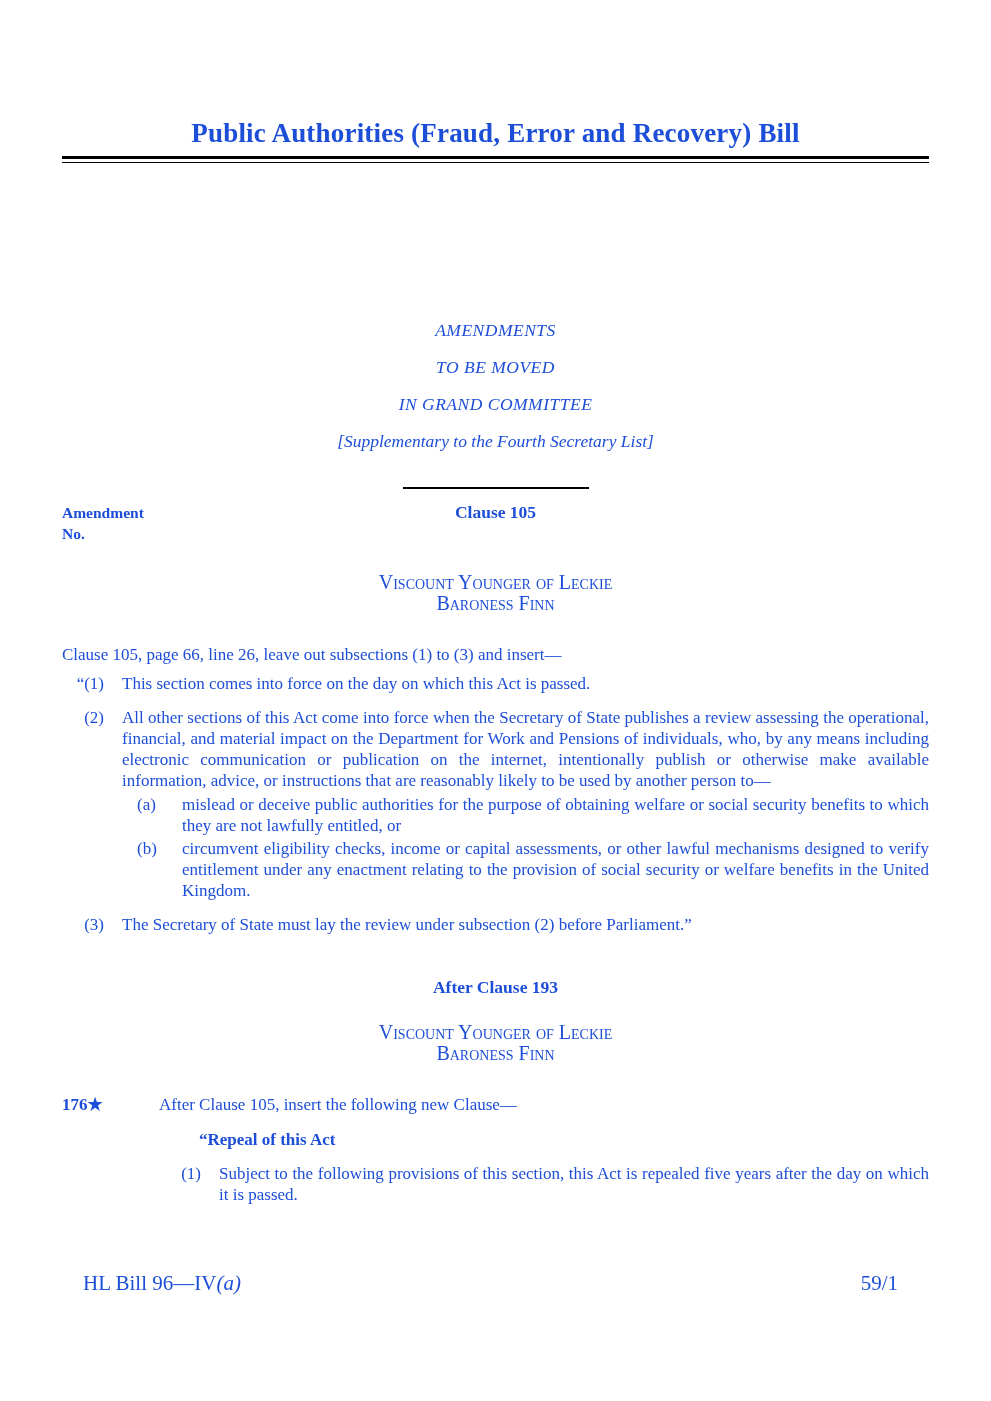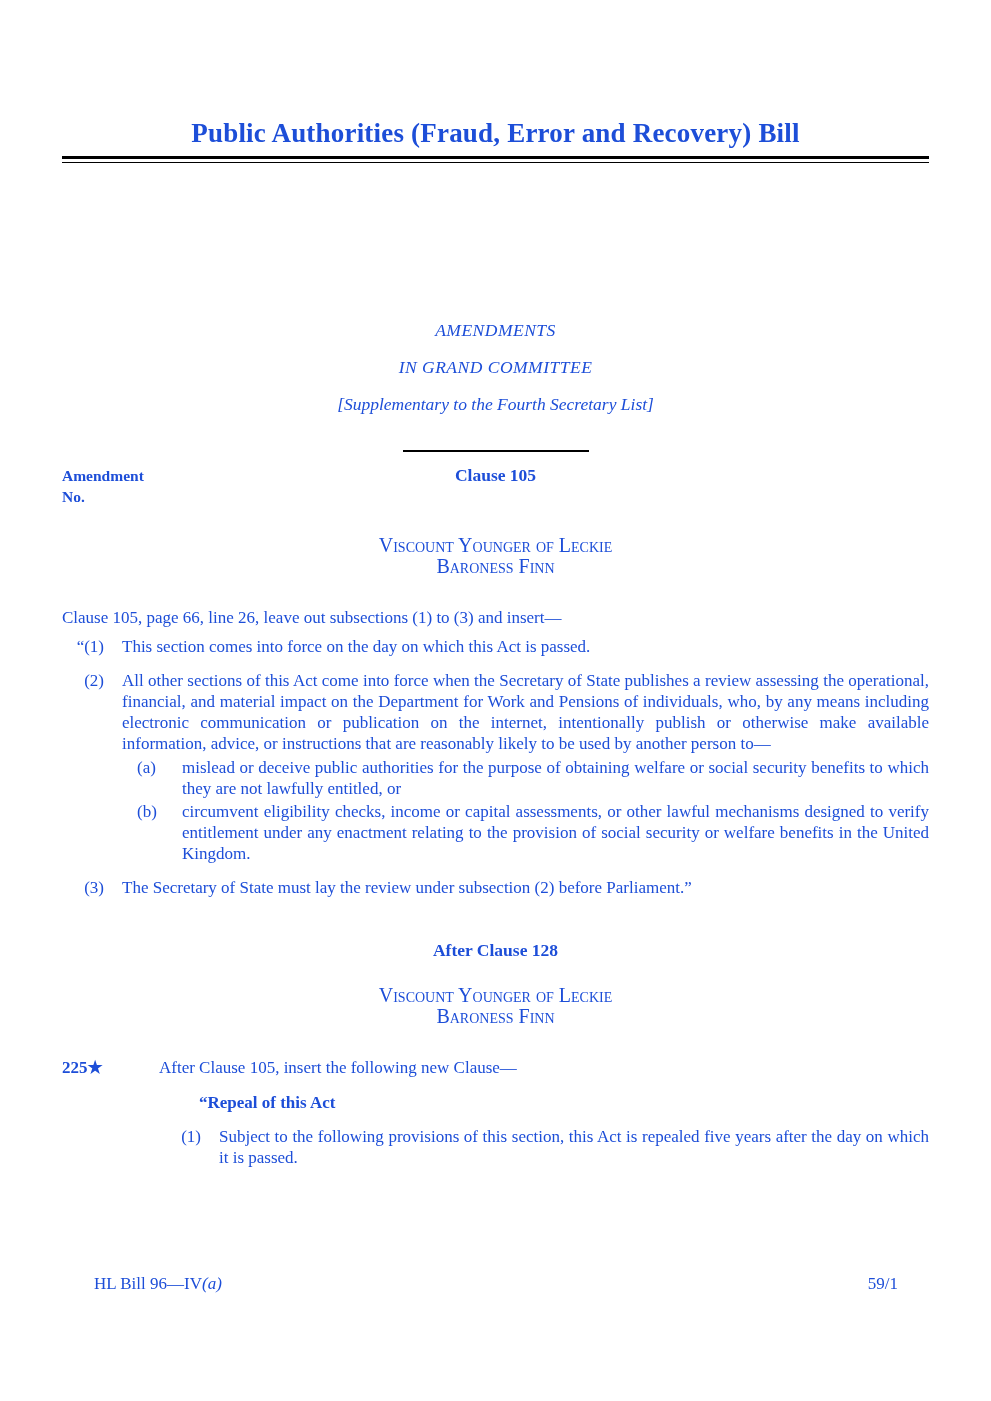--- a/index.html
+++ b/index.html
@@ -116,40 +116,41 @@
   .section-heading {
     margin: 42px 0 0 0;
     text-align: center;
     font-size: 17.5px;
     font-weight: bold;
   }
 
   
   .footer {
     position: absolute;
-    left: 94px;
+    left: 83px;
     right: 93px;
     top: 1258px;
     display: flex;
     justify-content: space-between;
-    font-size: 17px;
+    font-size: 21px;
     line-height: 21px;
   }
   .footer .italic { font-style: italic; }
 </style>
 </head>
 <body>
 
 <div class="page">
 
   <h1 class="title">Public Authorities (Fraud, Error and Recovery) Bill</h1>
   <div class="double-rule"></div>
 
   <div class="front">
     <p class="fm-line">AMENDMENTS</p>
+    <p class="fm-line">TO BE MOVED</p>
     <p class="fm-line">IN GRAND COMMITTEE</p>
     <p class="fm-note">[Supplementary to the Fourth Secretary List]</p>
   </div>
 
   <div class="short-rule"></div>
 
   <div class="clause-row">
     <div class="margin-label">
       <div>Amendment</div>
       <div>No.</div>
@@ -192,29 +193,29 @@
 
       <div class="subsection">
         <div class="ss-num">(3)</div>
         <div class="ss-text">
           <p>The Secretary of State must lay the review under subsection (2) before Parliament.”</p>
         </div>
       </div>
     </div>
   </div>
 
-  <h2 class="section-heading">After Clause 128</h2>
+  <h2 class="section-heading">After Clause 193</h2>
 
   <div class="sponsors second">
     <p class="sponsor-line">Viscount Younger of Leckie</p>
     <p class="sponsor-line">Baroness Finn</p>
   </div>
 
   <div class="amendment">
-    <div class="amend-num">225★</div>
+    <div class="amend-num">176★</div>
     <div class="amend-body">
       <p class="instruction">After Clause 105, insert the following new Clause—</p>
       <p class="new-clause-title">“Repeal of this Act</p>
 
       <div class="subsection">
         <div class="ss-num">(1)</div>
         <div class="ss-text">
           <p>Subject to the following provisions of this section, this Act is repealed five years after the day on which it is passed.</p>
         </div>
       </div>

